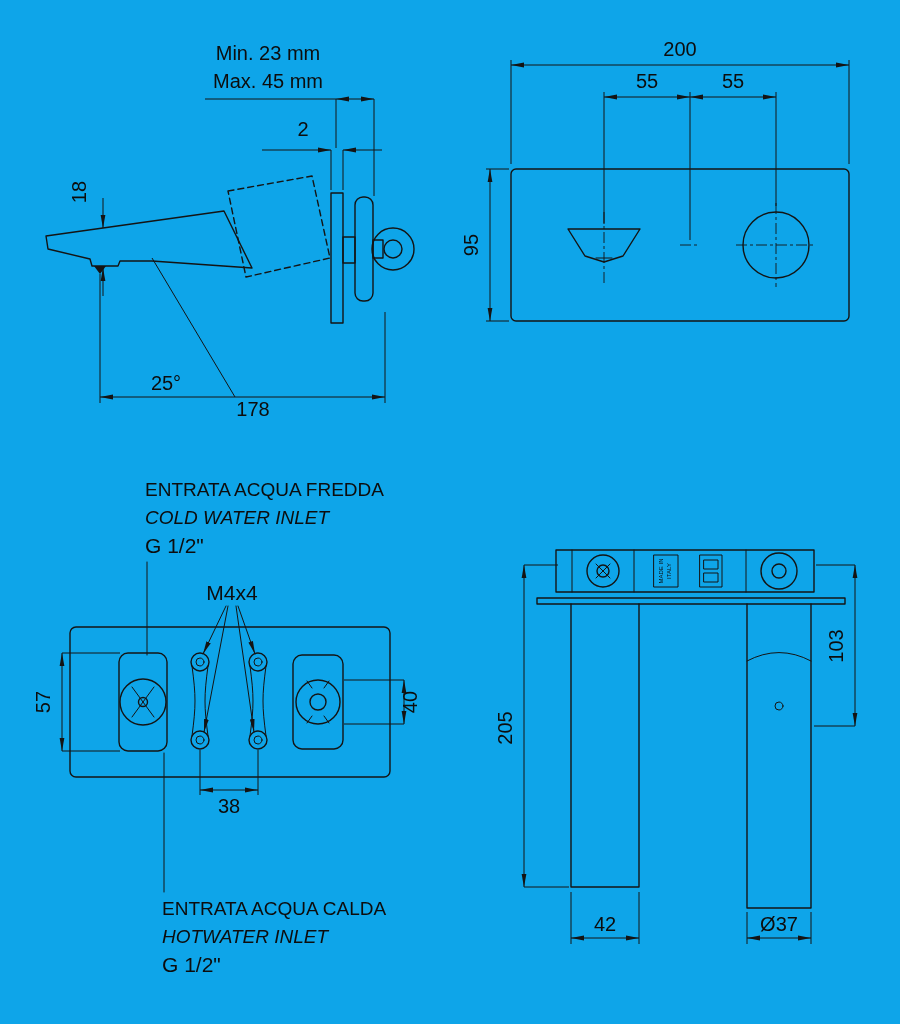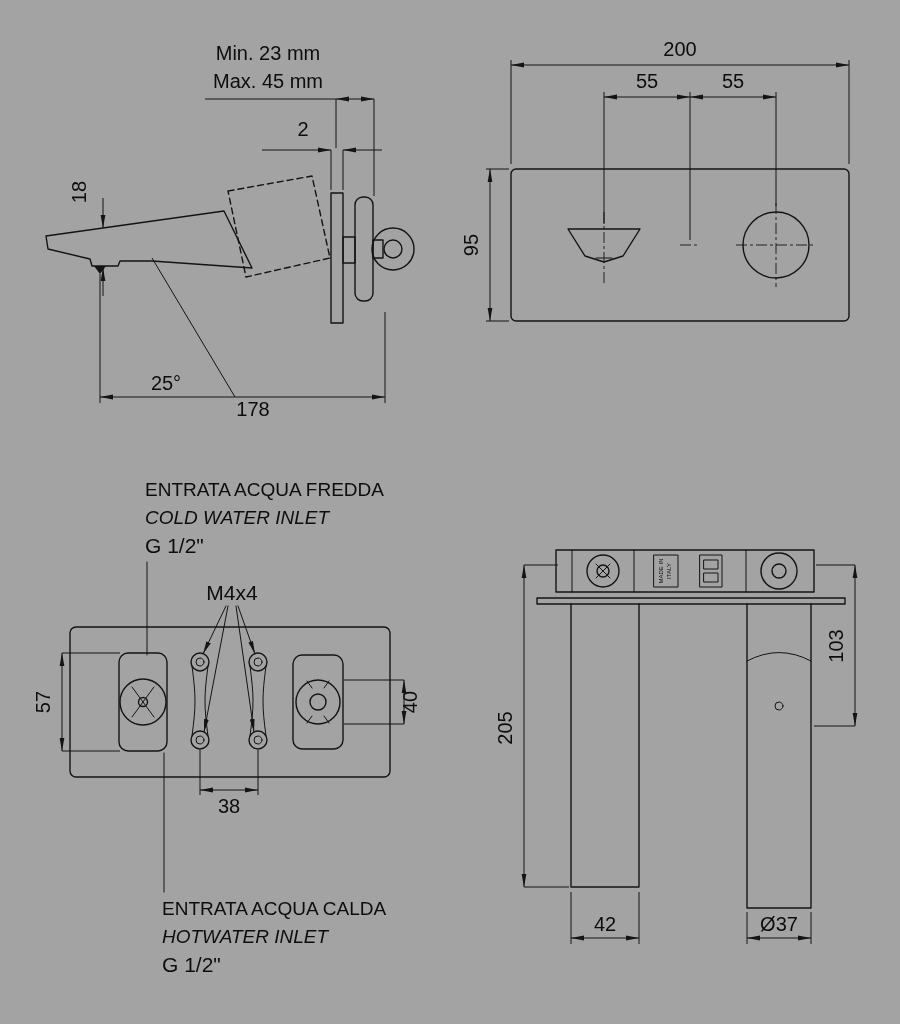--- a/index.html
+++ b/index.html
@@ -1,16 +1,16 @@
 <!DOCTYPE html>
 <html><head>
 <meta charset="utf-8">
 <style>
   html,body{margin:0;padding:0;background:#ffffff;}
-  .wrap{width:900px;height:1024px;background:#a3a3a3;overflow:hidden;}
+  .wrap{width:900px;height:1024px;background:#0ea5e9;overflow:hidden;}
   svg{display:block;}
   .s{stroke:#141414;stroke-width:1.4;fill:none;stroke-linejoin:round;stroke-linecap:round;}
   .thin{stroke:#141414;stroke-width:1;fill:none;stroke-linejoin:round;stroke-linecap:round;}
   .dim{stroke:#141414;stroke-width:1;fill:none;stroke-linecap:butt;}
   .dash{stroke-dasharray:6 4;}
   .cl{stroke:#141414;stroke-width:0.9;fill:none;stroke-dasharray:11 3 3 3;}
   .fillb{fill:#141414;stroke:none;}
   text{font-family:"Liberation Sans","DejaVu Sans",sans-serif;fill:#0d0d0d;}
   .t6{font-size:6px;}
   .t19{font-size:19px;}

